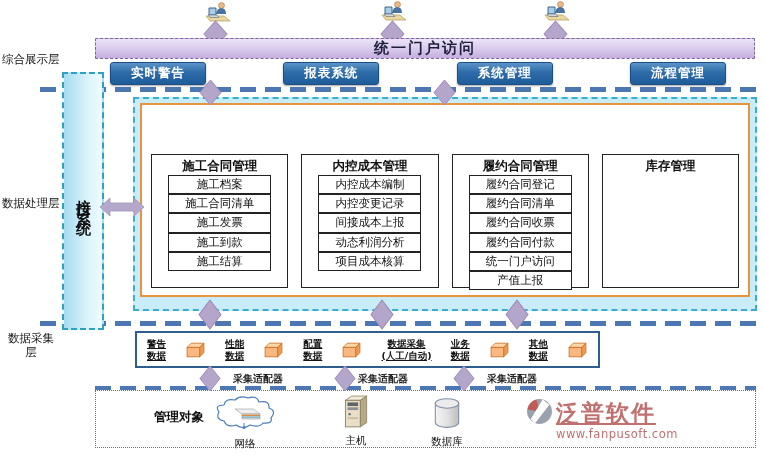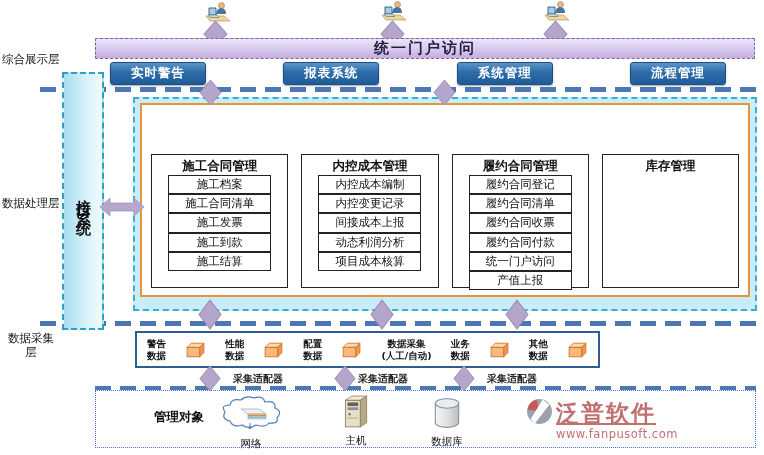--- a/index.html
+++ b/index.html
@@ -75,33 +75,33 @@
   .mhead { font-size:12.5px; font-weight:bold; color:#111; line-height:1.2; margin-bottom:2px; }
   .mitems { flex:1; width:100%; display:flex; flex-direction:column;
     justify-content:flex-start; align-items:center; }
   .mitem { width:76%; border:1.5px solid #222; background:#fff; text-align:center;
     font-size:11.5px; line-height:1.15; padding:2px 1px; color:#111; }
 
   
   .collect { position:absolute; left:135px; top:331px; width:465px; height:37px; z-index:2;
     background:#fff; border:2px solid var(--collection-border,#2d5e8e);
     display:flex; align-items:center; justify-content:space-between; padding:0 10px; }
-  .cg-label { font-size:9.5px; font-weight:bold; line-height:1.2; text-align:center; color:#111; white-space:nowrap; }
+  .cg-label { font-size:9.5px; font-weight:bold; line-height:1.2; text-align:center; color:#111; white-space:nowrap;text-decoration:underline; }
   .cube { width:21px; height:18px; }
 
   
   .adapter { position:absolute; top:372px; font-size:10px; font-weight:bold; color:#222; z-index:2; }
   #ada-lbl1 { left:233px; } #ada-lbl2 { left:358px; } #ada-lbl3 { left:487px; }
 
   
   .bottom-box { position:absolute; left:95px; top:390px; width:661px; height:58px; z-index:2;
     background:#fff; border:1px dotted #4472c4; }
   .obj-label { position:absolute; left:58px; top:18px; font-size:12.5px; font-weight:bold; color:#111; }
   .obj { position:absolute; text-align:center; }
-  #obj-net { left:122px; top:3px; width:66px; }
+  #obj-net { left:116px; top:3px; width:66px; }
   #obj-host { left:240px; top:4px; width:40px; }
   #obj-db  { left:329px; top:5px; width:44px; }
   .obj .icn { display:block; margin:0 auto; }
   .obj .olbl { font-size:10.5px; color:#111; margin-top:1px; }
 
   
   .brand { position:absolute; right:4px; top:7px; width:225px; }
   .brand-row { display:flex; align-items:center; }
   .brand-name { font-size:23px; font-weight:bold; color:var(--brand-red,#c0706e); letter-spacing:2px; margin-left:3px;text-decoration:underline; }
   .brand-url { font-size:11.5px; font-weight:normal; color:var(--brand-red,#c0706e); margin:-2px 0 0 30px; letter-spacing:.5px; }

